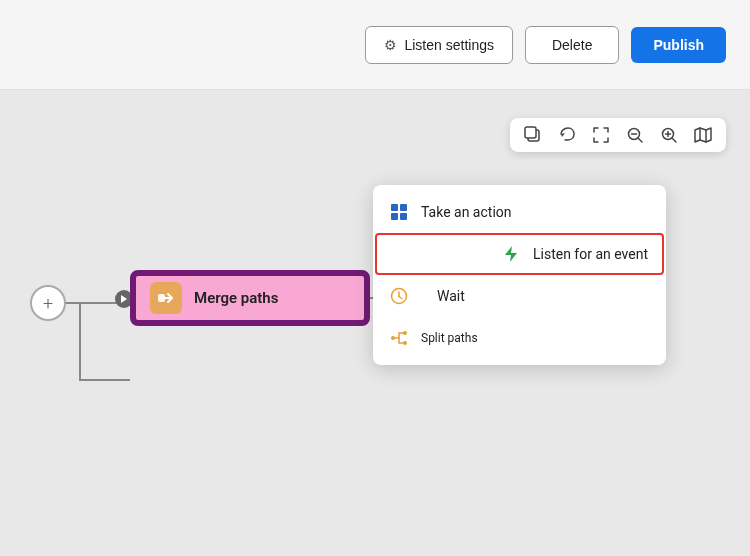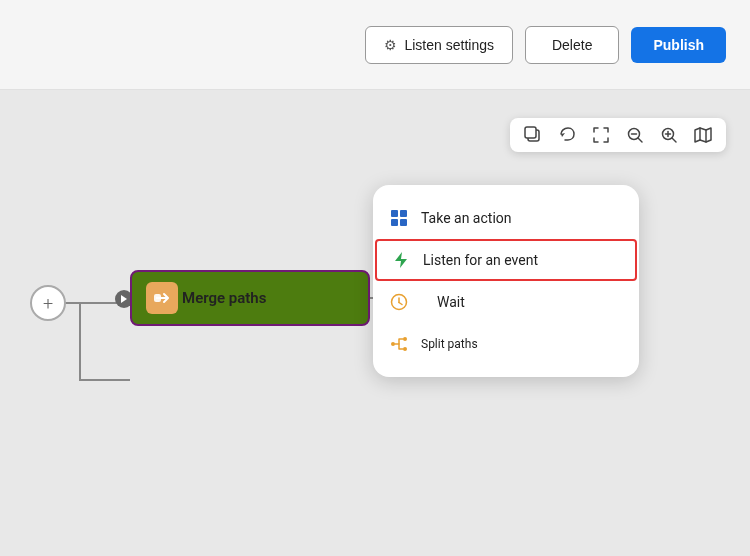--- a/index.html
+++ b/index.html
@@ -121,27 +121,27 @@
       cursor: pointer;
     }
 
     
     .node-merge {
       position: absolute;
       left: 130px;
       top: 180px;
       width: 240px;
       height: 56px;
-      background: #4d7c0f;
-      border: 2px solid #701a75;
+      background: #f9a8d4;
+      border: 6px solid #701a75;
       border-radius: 8px;
       display: flex;
       align-items: center;
       padding: 0 14px;
-      gap: 4px;
+      gap: 12px;
     }
 
     .node-merge-icon {
       width: 32px;
       height: 32px;
       background: #e8a85c;
       border-radius: 6px;
       display: flex;
       align-items: center;
       justify-content: center;
@@ -226,43 +226,44 @@
       height: 36px;
       background: #555;
       border-radius: 4px;
     }
 
     
     .dropdown-menu {
       position: absolute;
       top: 95px;
       left: 373px;
-      width: 266px;
+      width: 293px;
       background: white;
-      border-radius: 16px;
+      border-radius: 8px;
       box-shadow: 0 4px 20px rgba(0,0,0,0.18);
-      padding: 12px 0;
+      padding: 6px 0;
       z-index: 20;
     }
 
     .dropdown-item {
       display: flex;
       align-items: center;
       gap: 12px;
       padding: 11px 16px;
       cursor: pointer;
       font-size: 14px;
       color: #222;
     }
 
     .dropdown-item.highlighted {
       border: 2px solid #e63535;
       border-radius: 4px;
       margin: 0 2px;
       padding: 9px 14px;
+      justify-content: flex-end;
     }
 
     .item-icon {
       width: 20px;
       height: 20px;
       display: flex;
       align-items: center;
       justify-content: center;
       flex-shrink: 0;
     }

